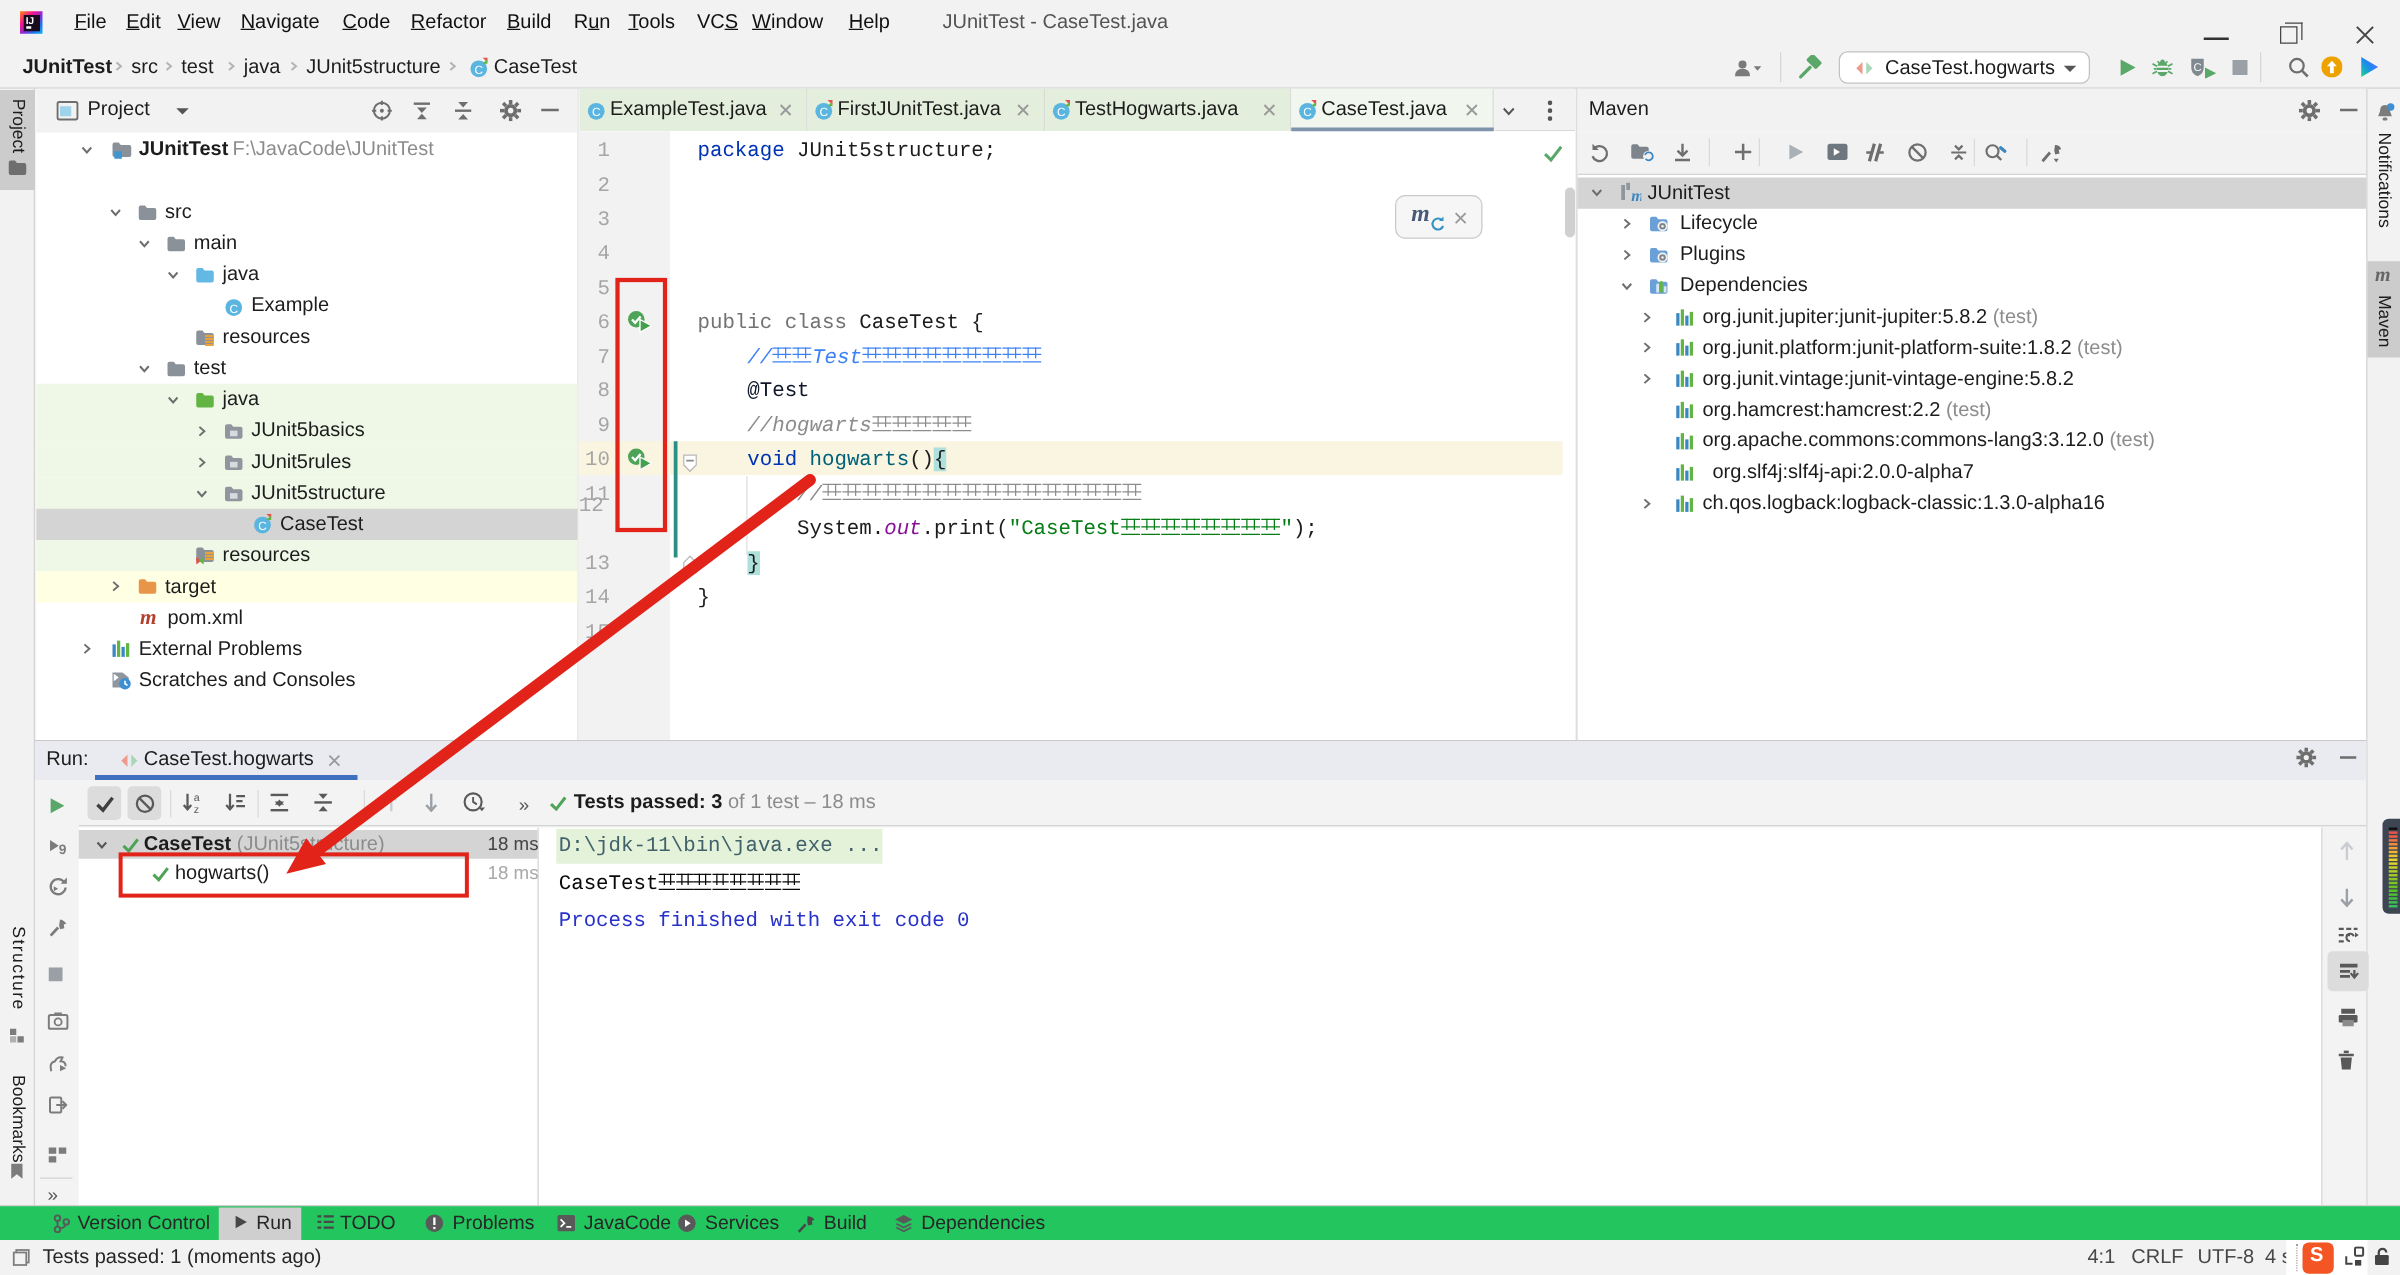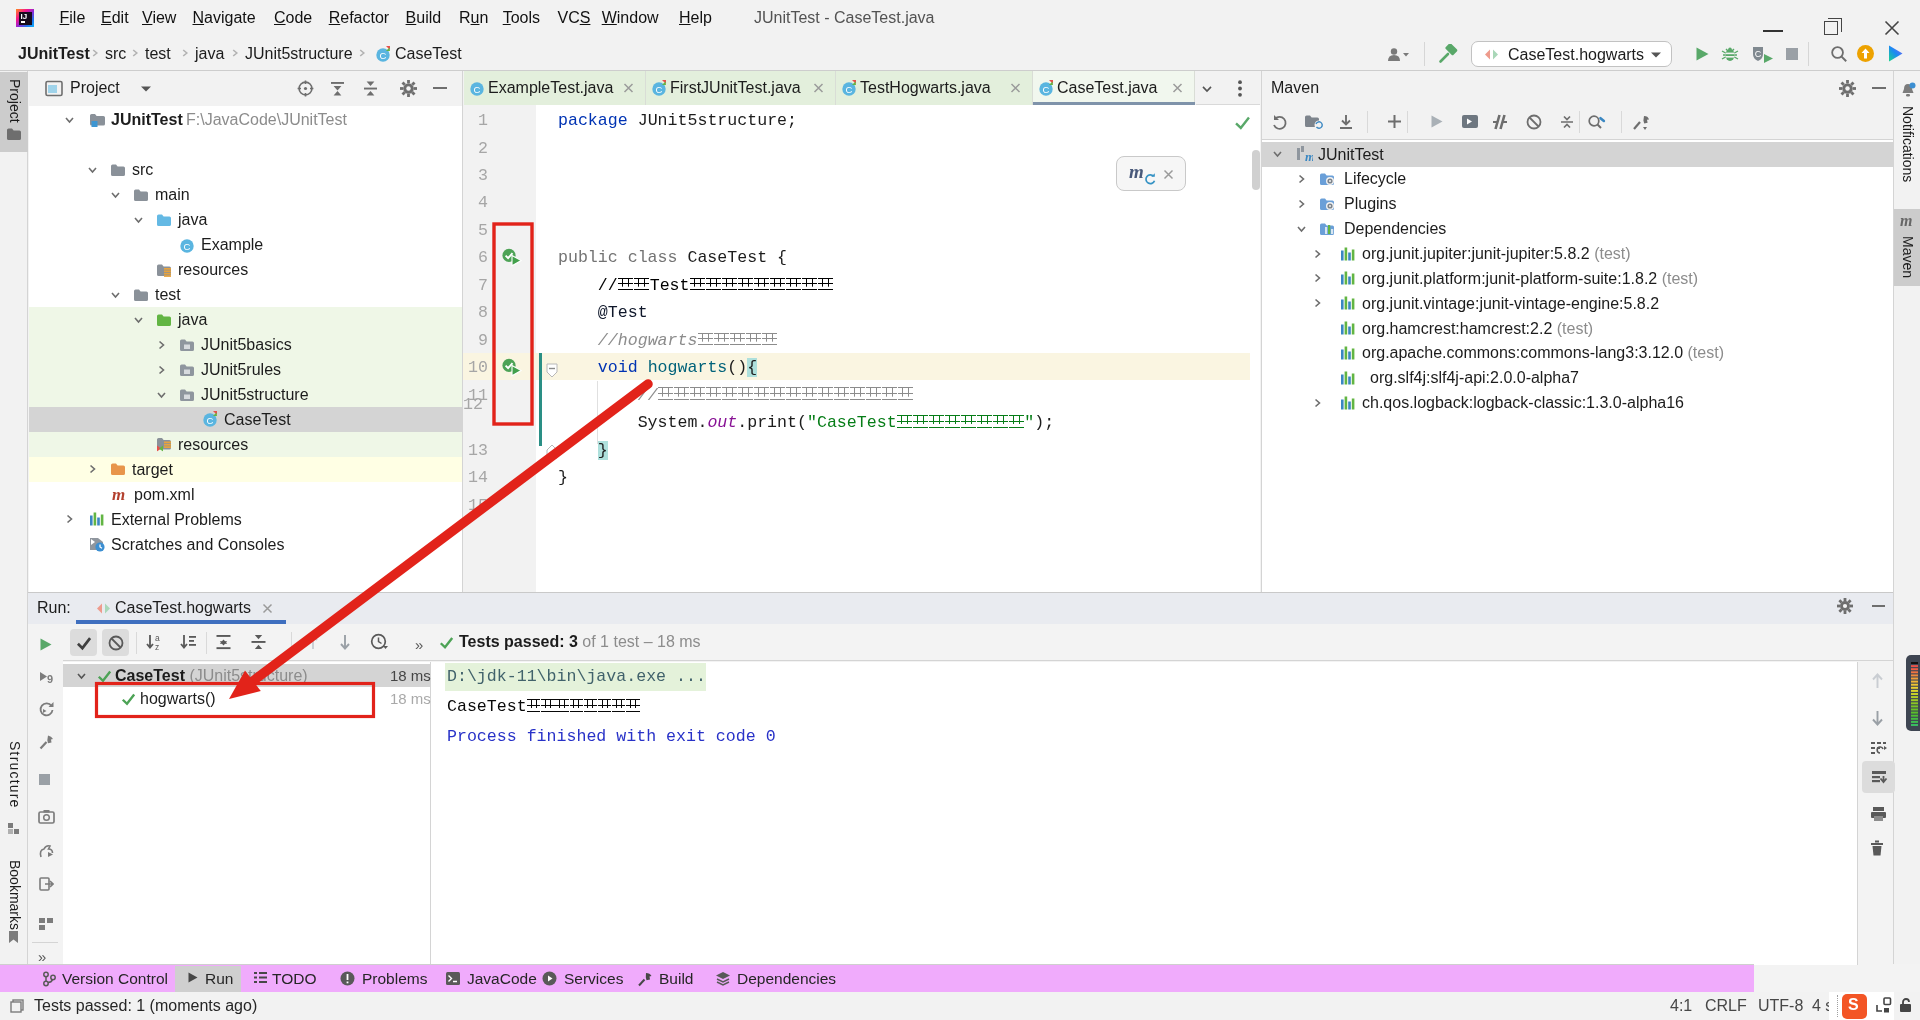--- a/index.html
+++ b/index.html
@@ -578,21 +578,21 @@
       </div>
 <div class="ab" style="left:39px;top:253px">
         <svg style="" width="20" height="19" viewBox="0 0 20 19">
           <circle cx="7" cy="7.4" r="6.6" fill="#4da356"></circle>
           <path d="M3.6 7.6 l2.5 2.6 4.4-5" stroke="#fff" stroke-width="1.9" fill="none"></path>
           <path d="M10 7.6 L19.2 12.6 L10 17.8 z" fill="#43a04c" stroke="#fff" stroke-width="1.1"></path>
         </svg>
       </div>
 <div class="mono ab" style="left:95px;top:2.1px;height:27.46px;line-height:27.46px"><span style="color:#0033b3">package</span> JUnit5structure;</div>
 <div class="mono ab" style="left:95px;top:139.4px;height:27.46px;line-height:27.46px"><span style="color:#737373">public class</span> CaseTest {</div>
-<div class="mono ab" style="left:95px;top:166.8px;height:27.46px;line-height:27.46px">    <span style="color:#000000;">//<i class="cj "></i><i class="cj "></i>Test<i class="cj "></i><i class="cj "></i><i class="cj "></i><i class="cj "></i><i class="cj "></i><i class="cj "></i><i class="cj "></i><i class="cj "></i><i class="cj "></i></span></div>
+<div class="mono ab" style="left:95px;top:166.8px;height:27.46px;line-height:27.46px">    <span style="color:#3b82f6;font-style:italic">//<i class="cj "></i><i class="cj "></i>Test<i class="cj "></i><i class="cj "></i><i class="cj "></i><i class="cj "></i><i class="cj "></i><i class="cj "></i><i class="cj "></i><i class="cj "></i><i class="cj "></i></span></div>
 <div class="mono ab" style="left:95px;top:194.3px;height:27.46px;line-height:27.46px">    <span style="color:#0f172a">@Test</span></div>
 <div class="mono ab" style="left:95px;top:221.8px;height:27.46px;line-height:27.46px">    <span style="color:#8c8c8c;font-style:italic">//hogwarts<i class="cj "></i><i class="cj "></i><i class="cj "></i><i class="cj "></i><i class="cj "></i></span></div>
 <div class="mono ab" style="left:95px;top:249.2px;height:27.46px;line-height:27.46px">    <span style="color:#0033b3">void</span> <span style="color:#00627a">hogwarts</span>()<span style="background:#aee0dc">{</span></div>
 <div class="mono ab" style="left:95px;top:276.7px;height:27.46px;line-height:27.46px">        <span style="color:#8c8c8c;font-style:italic">//<i class="cj "></i><i class="cj "></i><i class="cj "></i><i class="cj "></i><i class="cj "></i><i class="cj "></i><i class="cj "></i><i class="cj "></i><i class="cj "></i><i class="cj "></i><i class="cj "></i><i class="cj "></i><i class="cj "></i><i class="cj "></i><i class="cj "></i><i class="cj "></i></span></div>
 <div class="mono ab" style="left:95px;top:304.1px;height:27.46px;line-height:27.46px">        System.<span style="color:#871094;font-style:italic">out</span>.print(<span style="color:#067d17">"CaseTest<i class="cj g"></i><i class="cj g"></i><i class="cj g"></i><i class="cj g"></i><i class="cj g"></i><i class="cj g"></i><i class="cj g"></i><i class="cj g"></i>"</span>);</div>
 <div class="mono ab" style="left:95px;top:331.6px;height:27.46px;line-height:27.46px">    <span style="background:#aee0dc">}</span></div>
 <div class="mono ab" style="left:95px;top:359.1px;height:27.46px;line-height:27.46px">}</div>
 <div class="ab" style="left:653px;top:51px;width:70px;height:35px;background:#f6f6f6;border:1px solid #c9c9c9;border-radius:8px">
         <div class="ab" style="left:12px;top:4px;font-family:Liberation Serif;font-style:italic;font-weight:bold;font-size:19px;color:#49597a">m</div>
         <div class="ab" style="left:26px;top:15px">
@@ -1116,21 +1116,21 @@
       </svg>
     </div>
 <div class="ab" style="left:1842px;top:247px">
       <svg style="" width="14" height="16" viewBox="0 0 14 16">
         <rect x="1" y="3" width="12" height="2" fill="#595959"></rect>
         <rect x="5" y="0.5" width="4" height="2" fill="#595959"></rect>
         <path d="M2.5 6 h9 l-1 9.5 h-7 z" fill="#595959"></path>
       </svg>
     </div>
 </div>
-<div class="ab" style="left:0;top:964px;width:1754px;height:28px;background:#f0abfc;border-top:1px solid #cfcfcf">
+<div class="ab" style="left:0;top:964px;width:1920px;height:28px;background:#22c55e;border-top:1px solid #cfcfcf">
 <div class="ab" style="left:175px;top:1px;width:66px;height:26px;background:#cfcfcf"></div>
 <div class="ab" style="left:62px;top:3px;height:22px;line-height:22px;font-size:15.5px;color:#262626">Version Control</div>
 <div class="ab" style="left:205px;top:3px;height:22px;line-height:22px;font-size:15.5px;color:#262626">Run</div>
 <div class="ab" style="left:272px;top:3px;height:22px;line-height:22px;font-size:15.5px;color:#262626">TODO</div>
 <div class="ab" style="left:362px;top:3px;height:22px;line-height:22px;font-size:15.5px;color:#262626">Problems</div>
 <div class="ab" style="left:467px;top:3px;height:22px;line-height:22px;font-size:15.5px;color:#262626">JavaCode</div>
 <div class="ab" style="left:564px;top:3px;height:22px;line-height:22px;font-size:15.5px;color:#262626">Services</div>
 <div class="ab" style="left:659px;top:3px;height:22px;line-height:22px;font-size:15.5px;color:#262626">Build</div>
 <div class="ab" style="left:737px;top:3px;height:22px;line-height:22px;font-size:15.5px;color:#262626">Dependencies</div>
 <div class="ab" style="left:42px;top:6px">

